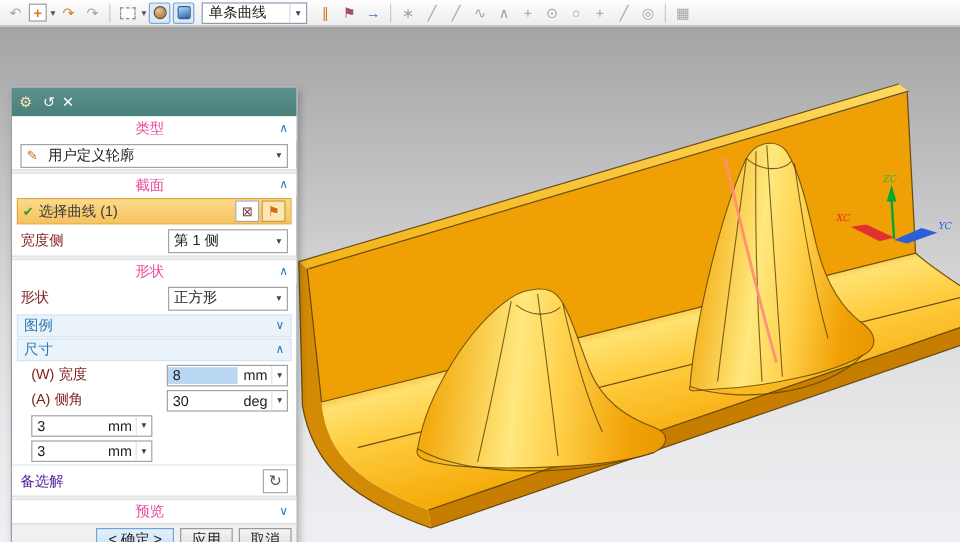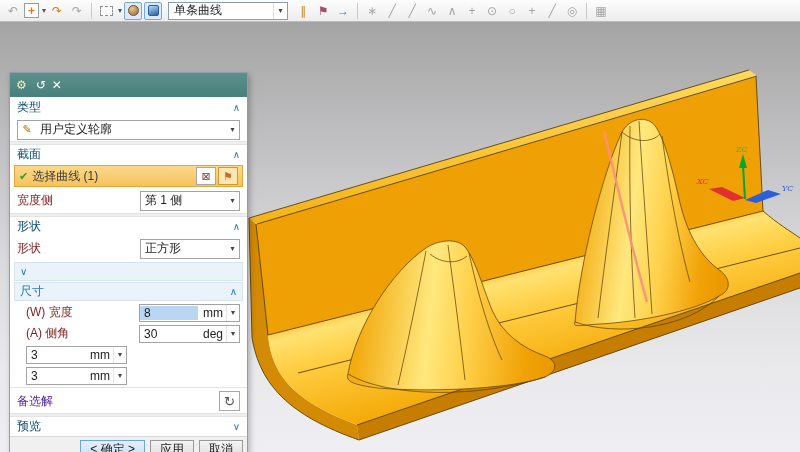--- a/index.html
+++ b/index.html
@@ -20,41 +20,41 @@
   .caret { font-size:8px; color:#555; margin-left:1px; }
   .framed { width:15px; height:15px; border:1px solid #9d9d9d; background:#fff;
     display:flex; align-items:center; justify-content:center; color:#e07818; font-weight:bold; }
   .dashedrect { width:13px; height:10px; border:1px dashed #8f8f8f; background:#fdfdfd; }
   .ballbtn { width:18px; height:18px; border:1px solid #7da7d9; background:#dce9f7; border-radius:2px;
     display:flex; align-items:center; justify-content:center; }
   .sphere { width:11px; height:11px; border-radius:50%;
     background:radial-gradient(circle at 35% 30%, #e8c49a, #9b6a33); border:1px solid #70502a; }
   .cube { width:11px; height:11px; border-radius:2px;
     background:linear-gradient(160deg,#bcd8f2 0%,#5d93cc 60%,#2f5d96 100%); border:1px solid #2f5d96; }
-  .tb-combo { width:120px; height:18px; border:1px solid #8a9cb2; background:#fff;
+  .tb-combo { width:88px; height:18px; border:1px solid #8a9cb2; background:#fff;
     display:flex; align-items:center; margin:0 4px; }
   .tb-combo .val { flex:1; padding-left:5px; font-size:12px; color:#222; white-space:nowrap; overflow:hidden; }
   .tb-combo .dd { width:14px; height:100%; display:flex; align-items:center; justify-content:center;
     border-left:1px solid #d5dde7; font-size:8px; color:#444; }
 
   
   .viewport { position:absolute; left:0; top:22px; width:800px; height:430px;
     background:linear-gradient(#a4a4a4 0%, #c2c2c4 30%, #dadadd 55%, #e9e9ec 80%, #efeff3 100%); }
   .viewport svg { position:absolute; left:0; top:-22px; width:800px; height:452px; }
 
   
   .dialog { position:absolute; left:9px; top:72px; width:239px; z-index:20;
     background:#ffffff; border:1px solid #8fa0a4; box-shadow:2px 3px 6px rgba(0,0,0,.25); }
   .dlg-title { height:24px; background:linear-gradient(#5d908c,#48807b); color:#fff;
     display:flex; align-items:center; padding:0 6px; }
   .dlg-title .t-icon { font-size:12px; margin-right:6px; color:#ffe9b0; }
   .dlg-title .t-text { flex:1; font-size:12px; }
   .dlg-title .t-btn { width:16px; text-align:center; font-size:12px; cursor:default; }
   .sec-hdr { height:21px; display:flex; align-items:center; padding:0 7px; background:#fff; }
-  .sec-hdr .s-label { flex:1; color:#0c4a6e; }
+  .sec-hdr .s-label { flex:1; color:#ec4899;text-align:center; }
   .sec-hdr .chev { color:#2878b8; font-size:10px; }
   .gap { height:4px; background:#eef0f0; border-top:1px solid #e2e4e4; border-bottom:1px solid #e2e4e4; }
   .row { display:flex; align-items:center; padding:0 7px; }
   .combo { height:20px; border:1px solid #a3a3a3; background:#fff; display:flex; align-items:center; flex:1; }
   .combo .c-icon { width:18px; text-align:center; font-size:11px; }
   .combo .c-val { flex:1; padding-left:4px; white-space:nowrap; overflow:hidden; }
   .combo .dd { width:13px; align-self:stretch; display:flex; align-items:center; justify-content:center;
     font-size:8px; color:#444; }
   .half-combo { width:100px; }
   .sel-row { height:22px; margin:1px 4px; background:linear-gradient(#fbd98b,#f6c35c);
@@ -272,20 +272,21 @@
     </div>
     <div class="row" style="height:25px;">
       <span class="dim-label">形状</span>
       <span class="combo half-combo" style="flex:0 0 100px;">
         <span class="c-val">正方形</span>
         <span class="dd">▾</span>
       </span>
     </div>
 
     <div class="sub-hdr">
+      <span class="s-label">图例</span>
       <span class="chev">∨</span>
     </div>
     <div class="sub-hdr">
       <span class="s-label">尺寸</span>
       <span class="chev">∧</span>
     </div>
 
     <div class="dim-row">
       <span class="dim-label">(W) 宽度</span>
       <span class="dim-field">

